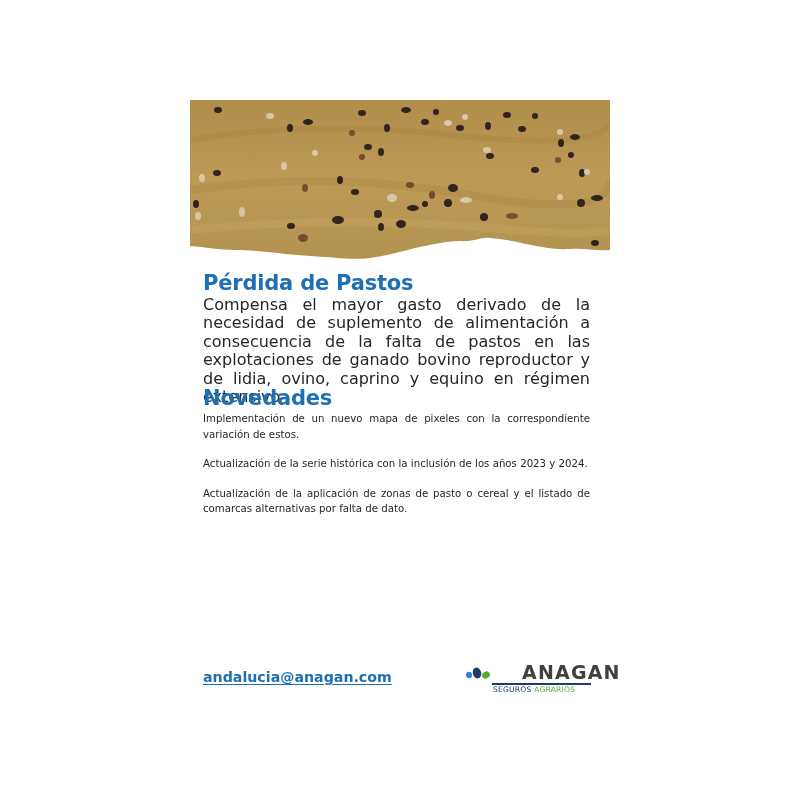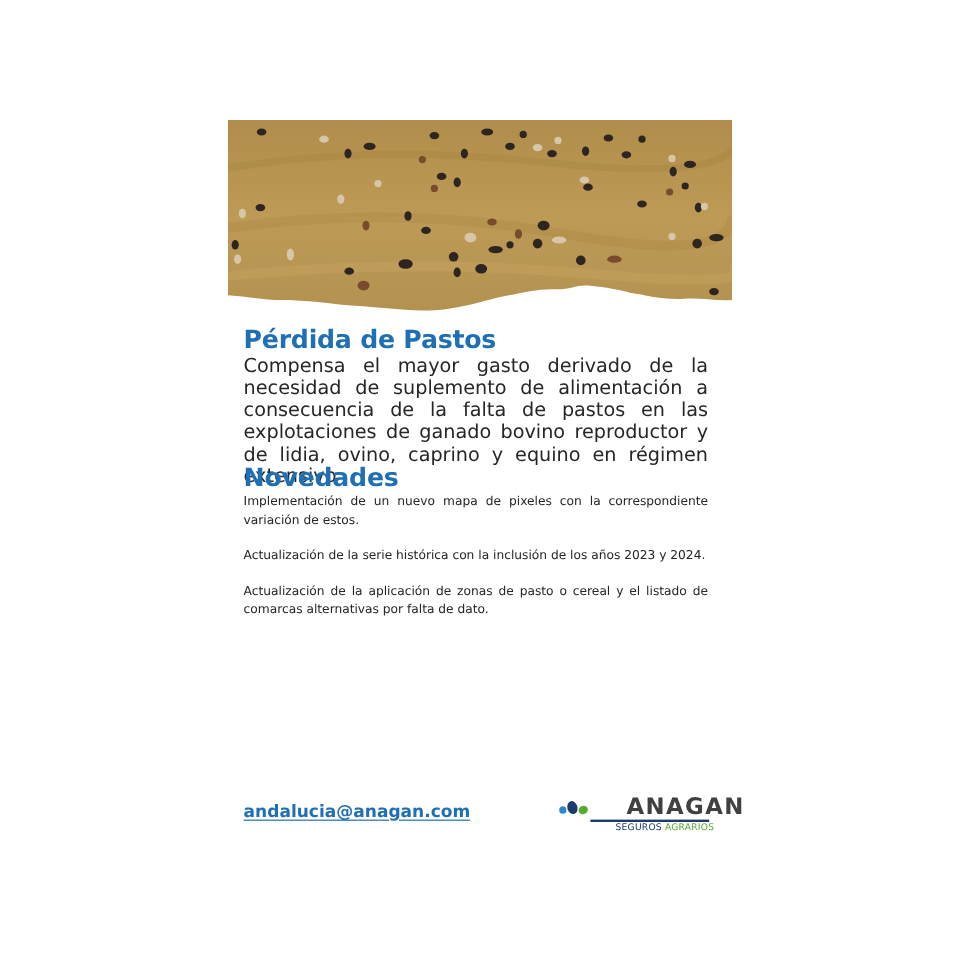--- a/index.html
+++ b/index.html
@@ -52,21 +52,21 @@
     .logo { position: absolute; left: 262px; top: 0; width: 126px; height: 36px; }
     .logo-drops { position: absolute; left: 0; top: 3px; width: 26px; height: 14px; }
     .logo-word {
       position: absolute; left: 28px; top: -2px;
       font-family: "DejaVu Sans", sans-serif; font-weight: bold;
       font-size: 19px; letter-spacing: 1.2px; color: #404040; line-height: 22px; margin-left: 29px;
     }
     .logo-rule { position: absolute; left: 27px; top: 20px; width: 99px; height: 1.5px; background: #1c3a6b; }
     .logo-sub {
       position: absolute; left: 28px; top: 22px; font-size: 7.6px; letter-spacing: 0.2px;
-      white-space: nowrap; line-height: 10px; margin-left: 20px;
+      white-space: nowrap; line-height: 10px;
     }
     .logo-sub .a { color: #1c3a6b; }
     .logo-sub .b { color: #5aa832; }
   </style>
 </head>
 <body>
 
 <div class="page">
 
   <div class="hero">

